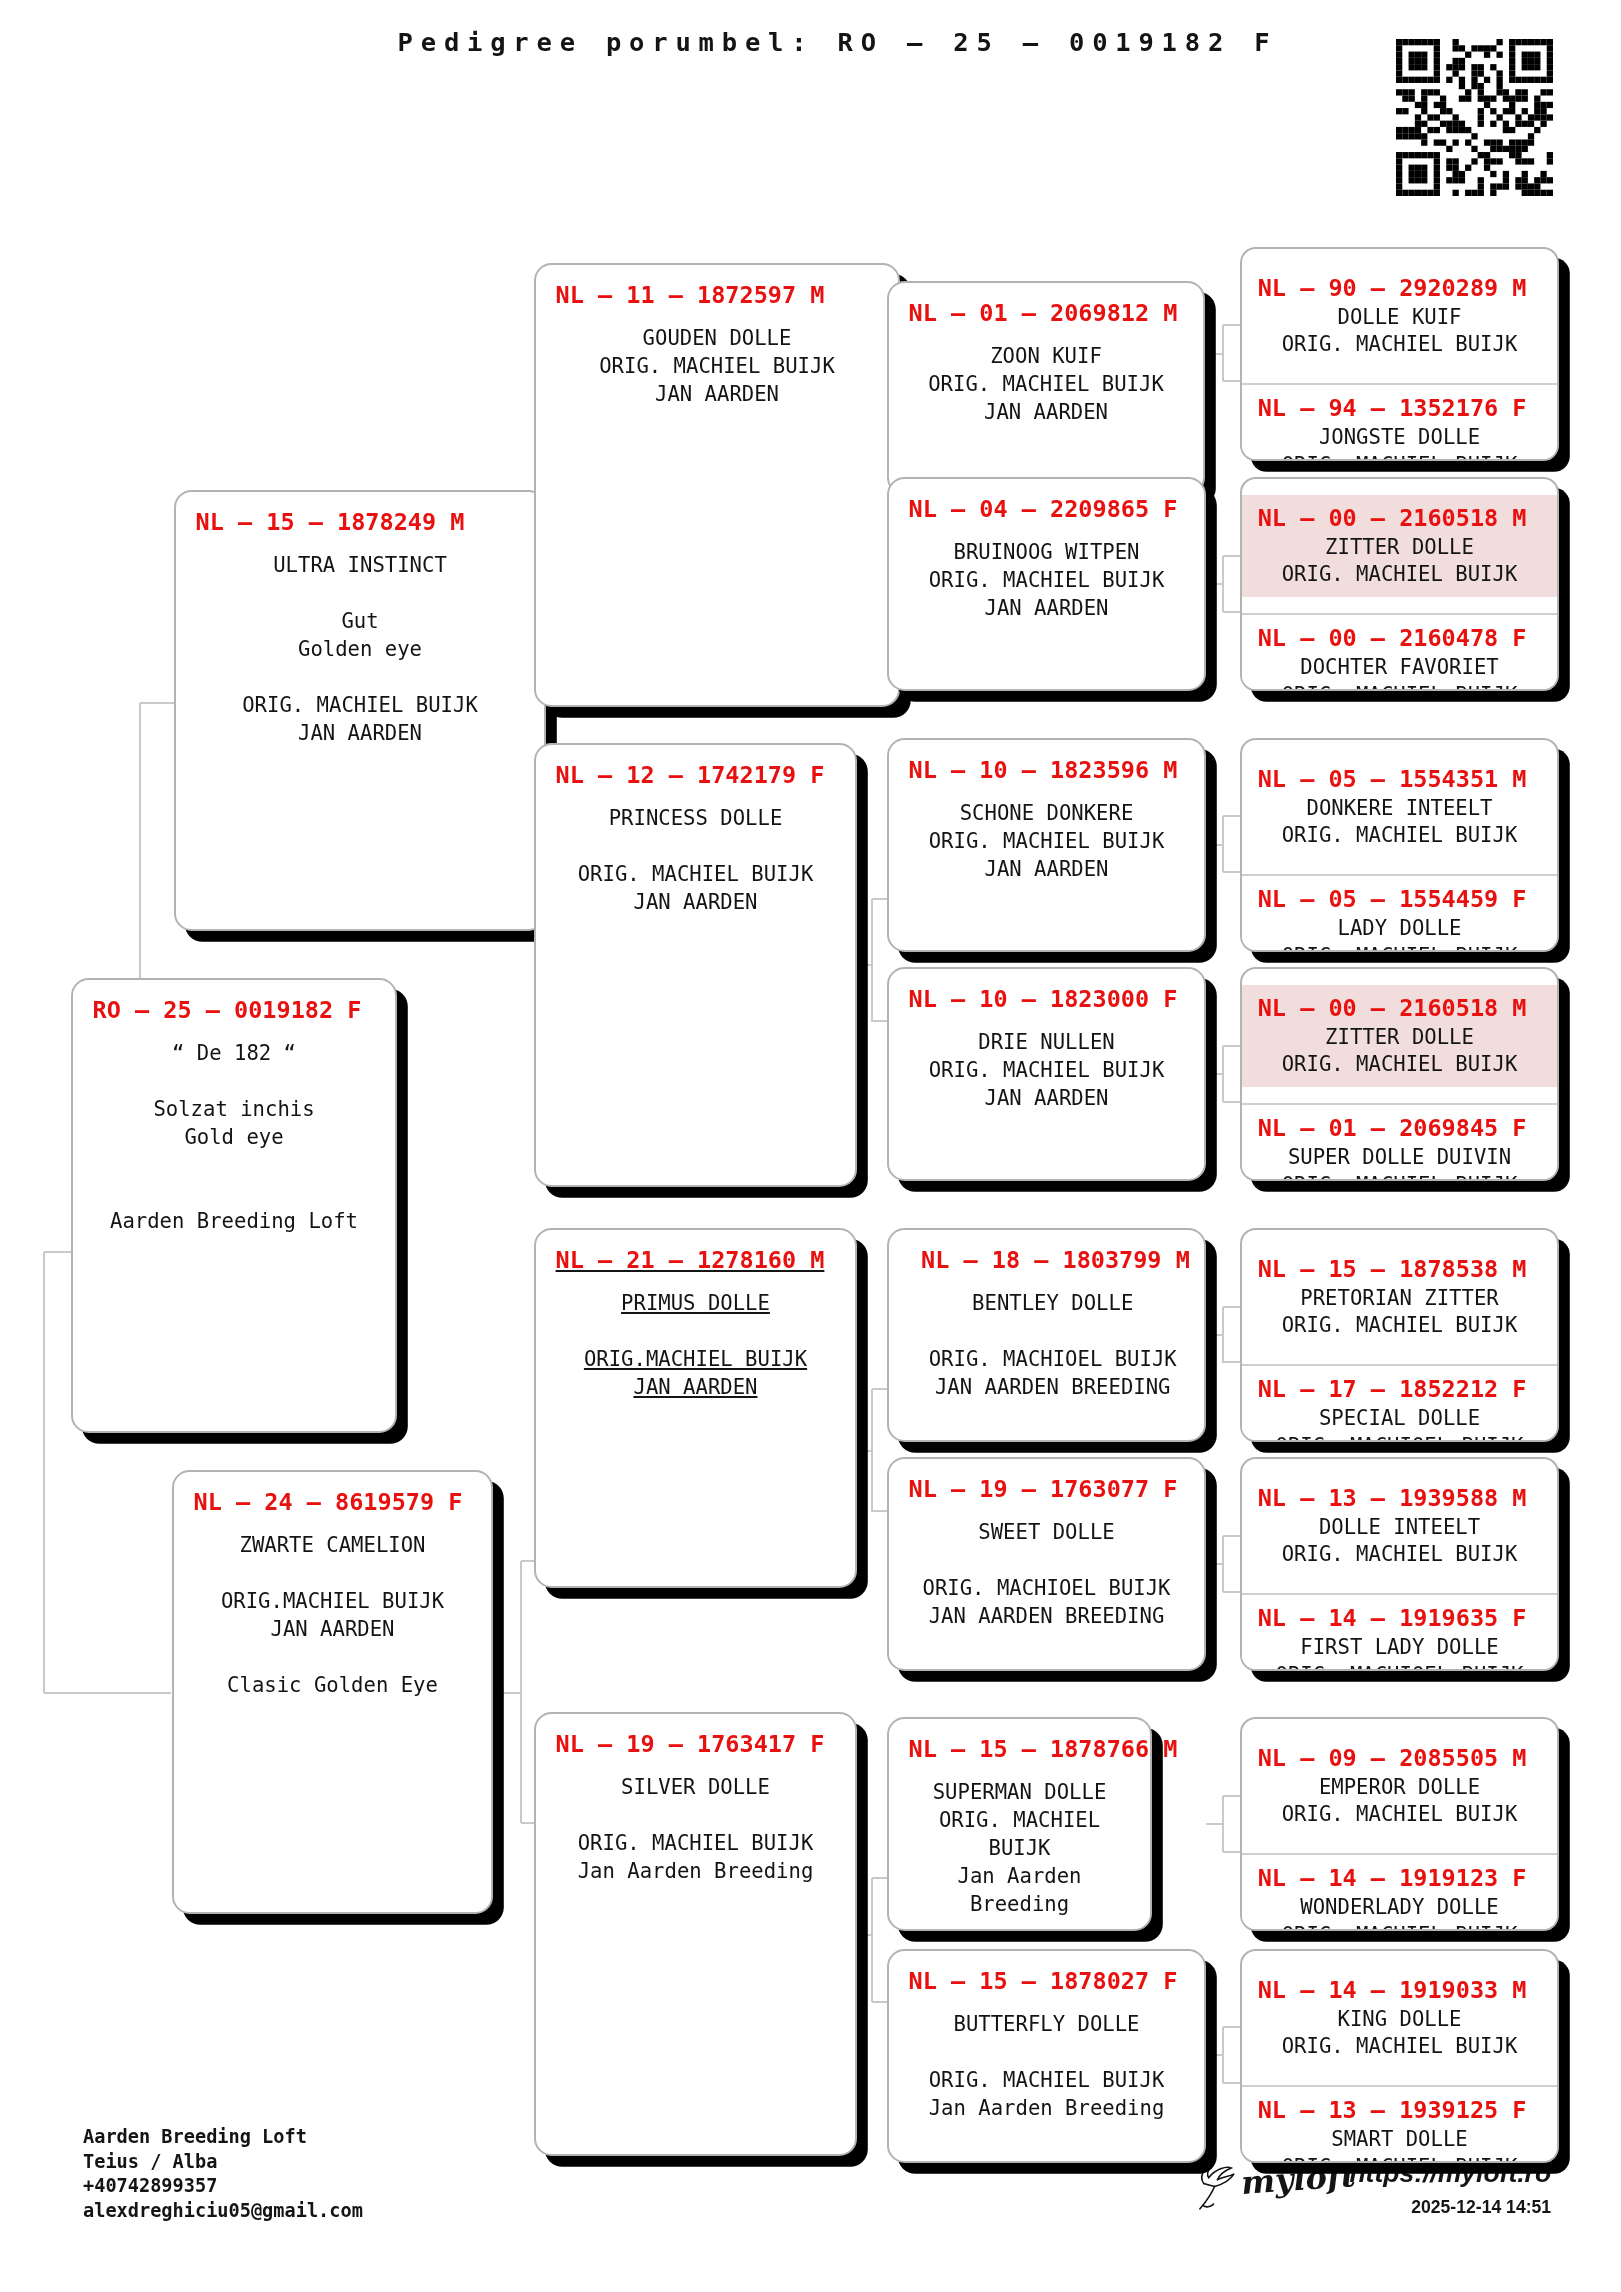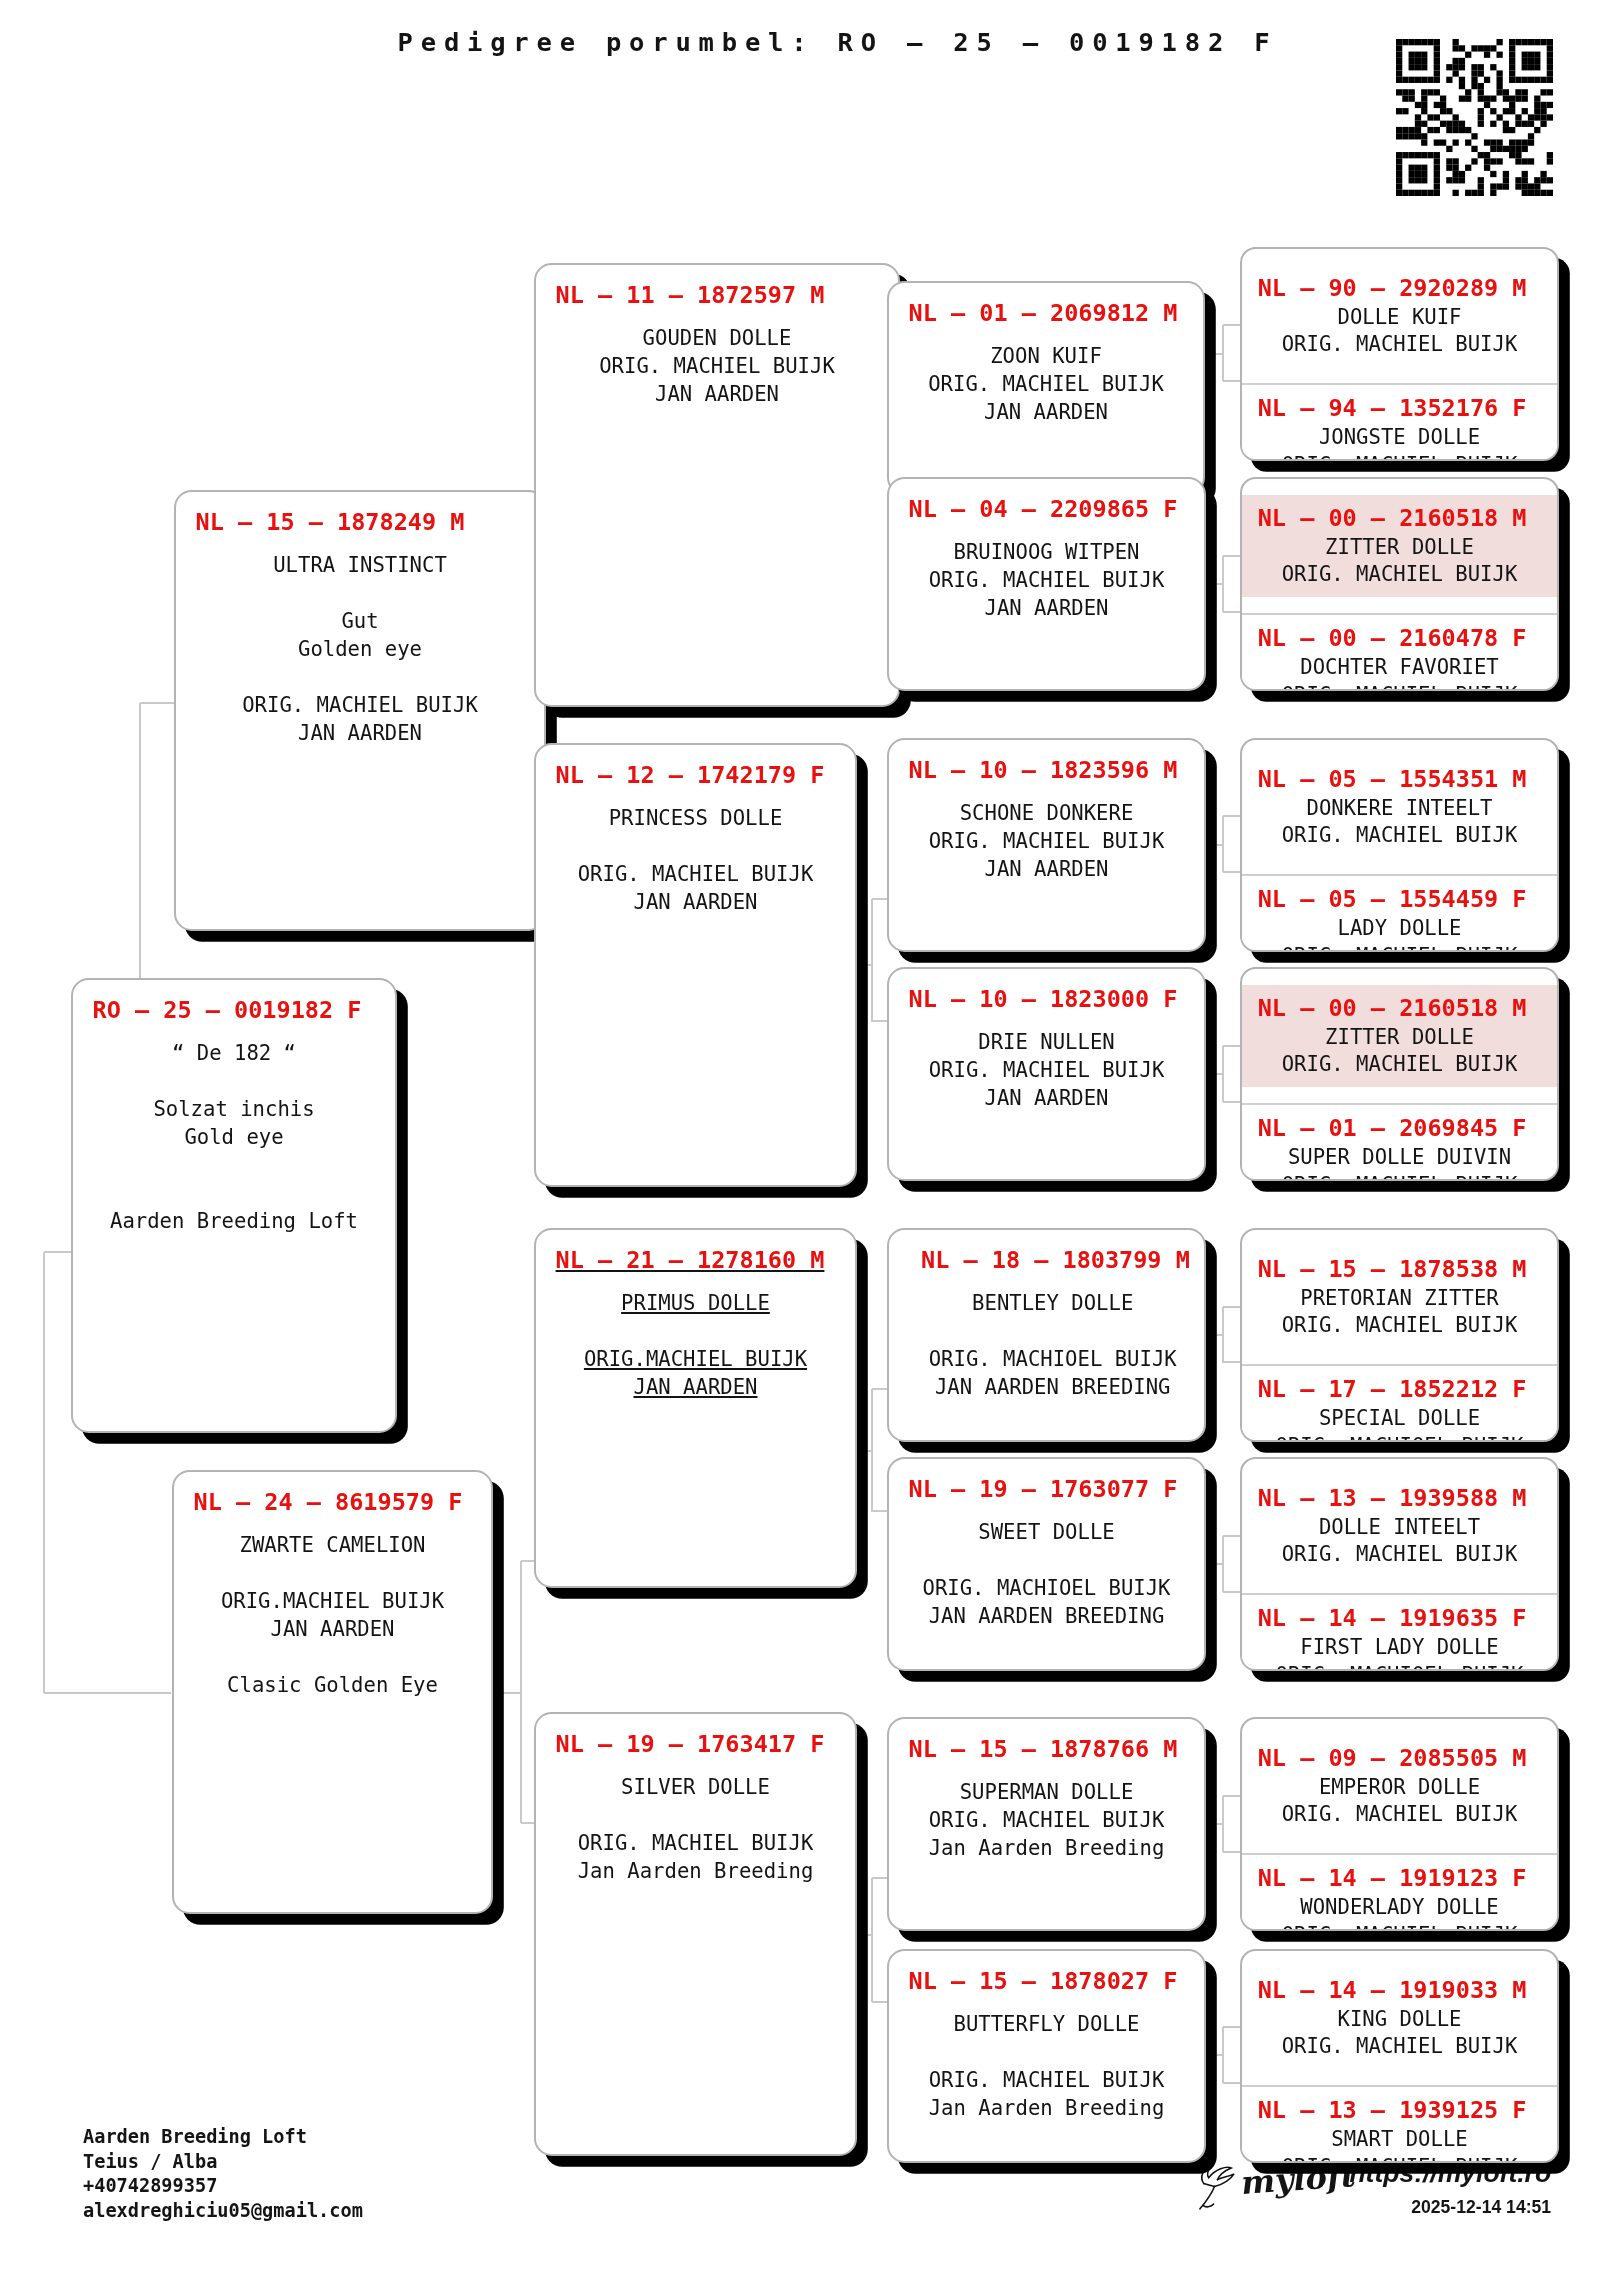--- a/index.html
+++ b/index.html
@@ -441,21 +441,21 @@
 ORIG. MACHIOEL BUIJK
 JAN AARDEN BREEDING</div>
 </div>
 <div class="card" style="left:887px;top:1457px;width:319px;height:214px;">
   <div class="ring">NL – 19 – 1763077 F</div>
   <div class="cbody">SWEET DOLLE
 
 ORIG. MACHIOEL BUIJK
 JAN AARDEN BREEDING</div>
 </div>
-<div class="card" style="left:887px;top:1717px;width:319px;height:214px;">
+<div class="card" style="left:887px;top:1717px;width:265px;height:214px;">
   <div class="ring">NL – 15 – 1878766 M</div>
   <div class="cbody">SUPERMAN DOLLE
 ORIG. MACHIEL BUIJK
 Jan Aarden Breeding</div>
 </div>
 <div class="card" style="left:887px;top:1949px;width:319px;height:214px;">
   <div class="ring">NL – 15 – 1878027 F</div>
   <div class="cbody">BUTTERFLY DOLLE
 
 ORIG. MACHIEL BUIJK

